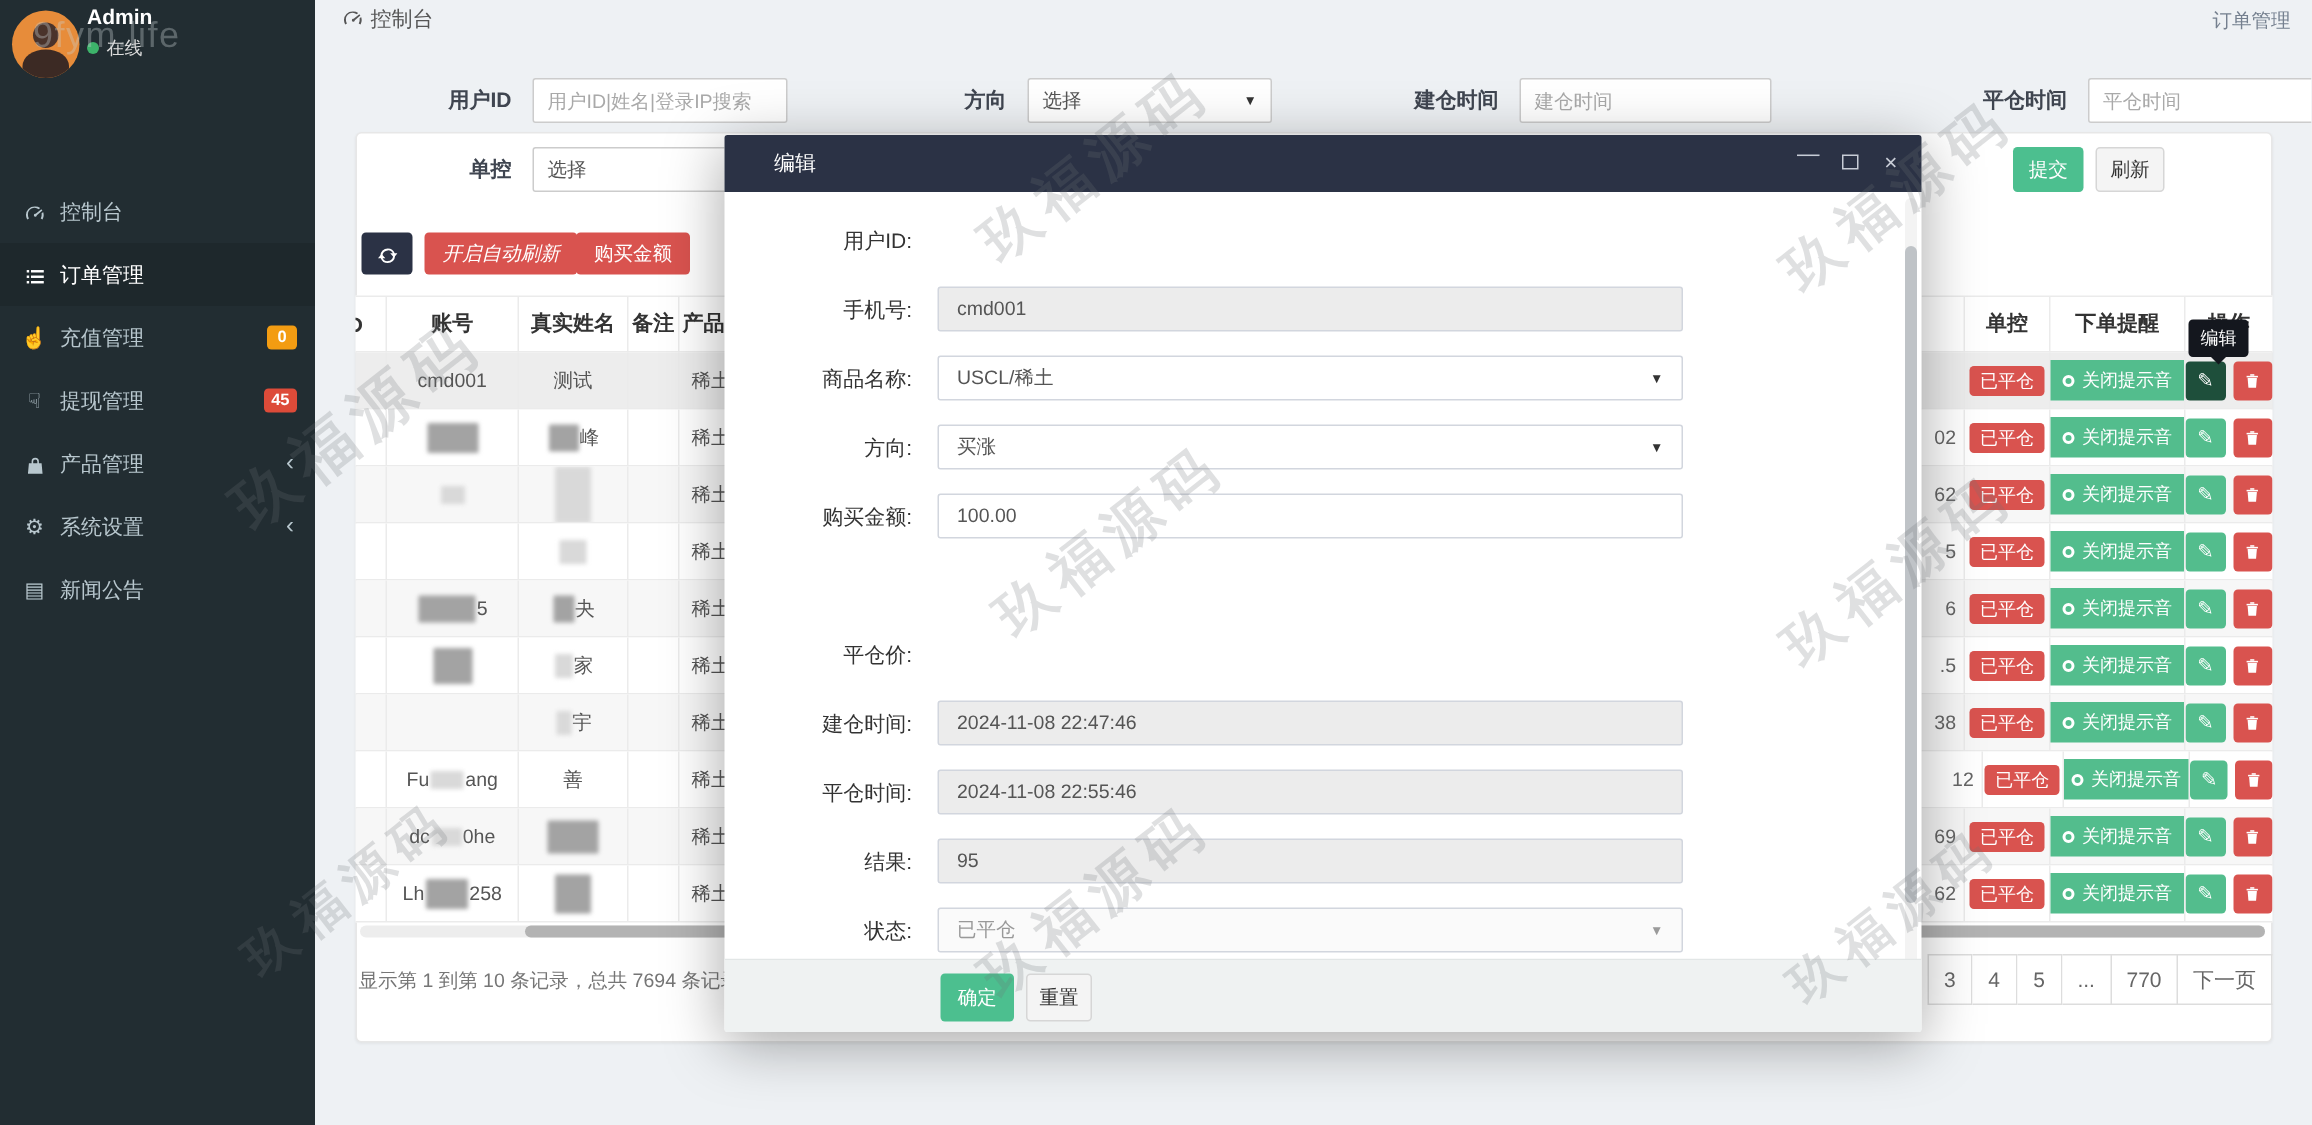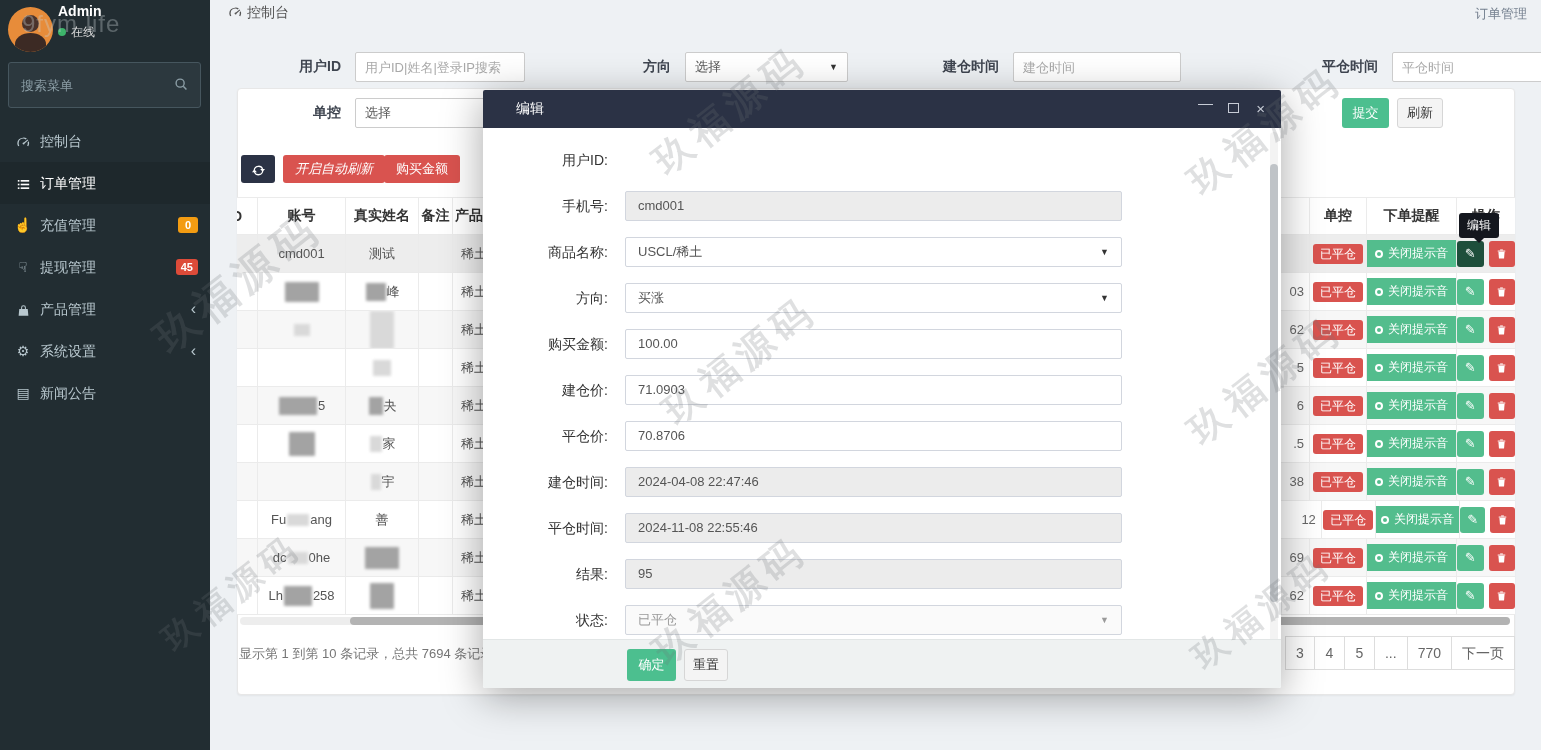--- a/index.html
+++ b/index.html
@@ -126,27 +126,20 @@
 <body>
 
 <div id="app">
 
   <div class="sidebar">
     <div class="user-panel">
       <div class="avatar"></div>
       <div class="user-name">Admin</div>
       <div class="user-status"><span class="status-dot"></span><span>在线</span></div>
     </div>
-    <div class="side-search">
-      <input type="text" placeholder="搜索菜单" style="">
-      <span class="sicon"><svg width="14" height="14" viewBox="0 0 16 16">
-            <circle cx="7" cy="7" r="4.6" fill="none" stroke="currentColor" stroke-width="1.6"></circle>
-            <line x1="10.6" y1="10.6" x2="14.2" y2="14.2" stroke="currentColor" stroke-width="1.7"></line>
-          </svg></span>
-    </div>
     <div id="menu">
         <div class="menu-item">
           <span class="mi-icon"><svg width="14" height="14" viewBox="0 0 16 16" fill="currentColor">
               <path d="M8 3a6.5 6.5 0 0 0-6.5 6.5c0 1.2.33 2.4.95 3.4l1.3-.75A5 5 0 0 1 3 9.5 5 5 0 0 1 11.2 5.2l1.15-1.1A6.5 6.5 0 0 0 8 3z"></path>
               <path d="M13.2 5.2 8.9 8.6a1.15 1.15 0 1 0 .9 1.2l4.2-3.7zM14.05 12.9c.6-1 .95-2.2.95-3.4 0-.83-.16-1.62-.44-2.34l-1.23 1.23c.1.36.12.73.12 1.11 0 .93-.25 1.83-.7 2.65z"></path>
             </svg></span>
           <span class="mi-label">控制台</span>
         </div>
         <div class="menu-item active">
           <span class="mi-icon"><svg width="13" height="13" viewBox="0 0 16 16" fill="currentColor">
@@ -376,21 +369,21 @@
           <button class="btn-op op-del">
             <svg viewBox="0 0 16 16" fill="currentColor">
               <path d="M3.5 5h9l-.8 9.5H4.3z"></path>
               <rect x="2.5" y="3" width="11" height="1.5"></rect>
               <rect x="6" y="1.4" width="4" height="1.5"></rect>
             </svg>
           </button>
         </div>
       </div>
       <div class="trow" style="background:#fff">
-        <div class="tcell numc" style="width:29px">03</div>
+        <div class="tcell numc" style="width:29px">02</div>
         <div class="tcell" style="width:57px">
           <span class="badge-closed">已平仓</span>
         </div>
         <div class="tcell" style="width:90px">
           <button class="btn-remind"><span class="ring"></span>关闭提示音</button>
         </div>
         <div class="tcell" style="width:58px;border-right:none">
           <button class="btn-op op-edit">
             <span>✎</span>
           </button>
@@ -609,31 +602,26 @@
           <div class="mctrl select select"><span>USCL/稀土</span><span class="caret">▼</span></div>
         </div>
         <div class="mrow" style="top: 155px;">
           <span class="mlabel">方向:</span>
           <div class="mctrl select select"><span>买涨</span><span class="caret">▼</span></div>
         </div>
         <div class="mrow" style="top: 201px;">
           <span class="mlabel">购买金额:</span>
           <div class="mctrl text"><span>100.00</span></div>
         </div>
-        <div class="mrow" style="top: 247px;">
-          <span class="mlabel">建仓价:</span>
-          <div class="mctrl text"><span>71.0903</span></div>
-        </div>
         <div class="mrow" style="top: 293px;">
           <span class="mlabel">平仓价:</span>
-          <div class="mctrl text"><span>70.8706</span></div>
         </div>
         <div class="mrow" style="top: 339px;">
           <span class="mlabel">建仓时间:</span>
-          <div class="mctrl disabled"><span>2024-04-08 22:47:46</span></div>
+          <div class="mctrl disabled"><span>2024-11-08 22:47:46</span></div>
         </div>
         <div class="mrow" style="top: 385px;">
           <span class="mlabel">平仓时间:</span>
           <div class="mctrl disabled"><span>2024-11-08 22:55:46</span></div>
         </div>
         <div class="mrow" style="top: 431px;">
           <span class="mlabel">结果:</span>
           <div class="mctrl disabled"><span>95</span></div>
         </div>
         <div class="mrow" style="top: 477px;">

